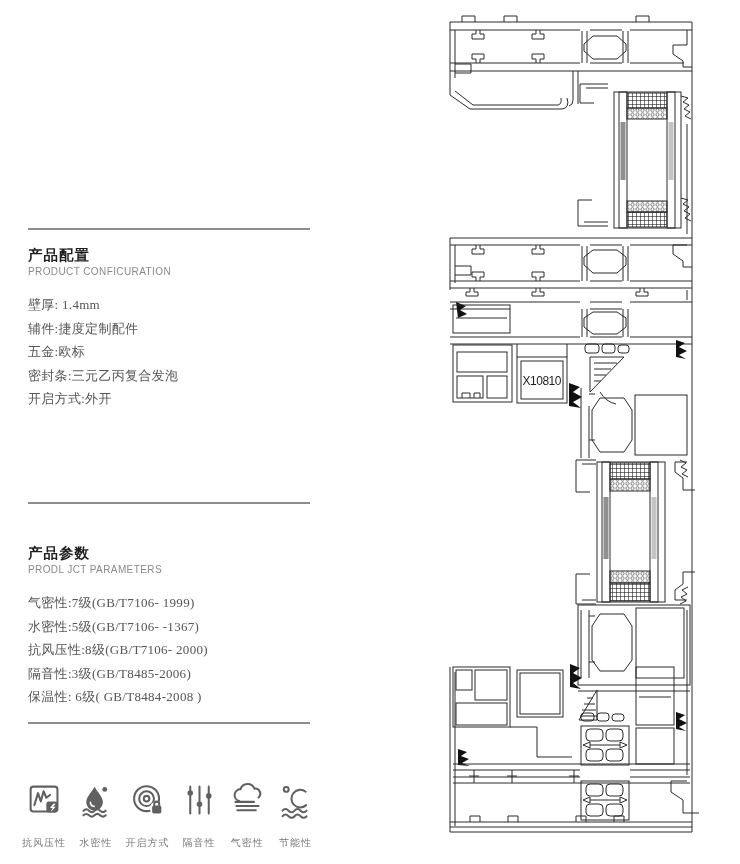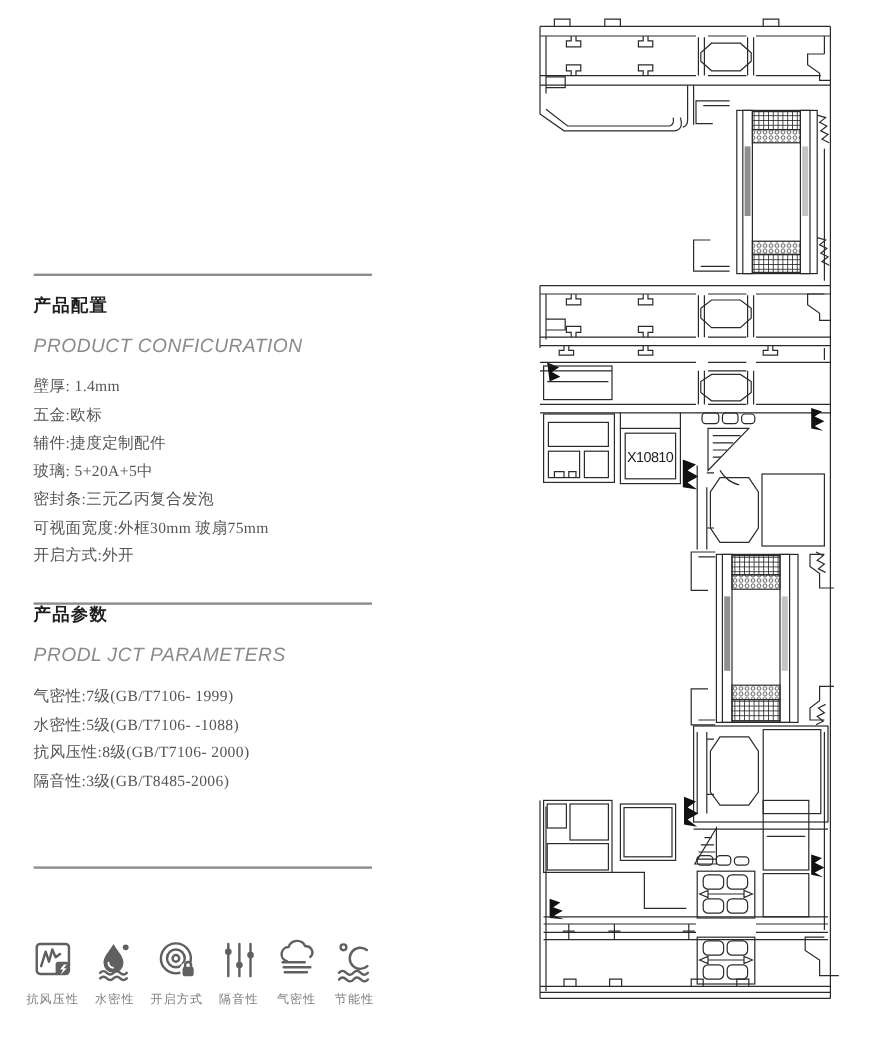--- a/index.html
+++ b/index.html
@@ -1,63 +1,62 @@
 <!DOCTYPE html>
 <html><head>
 <meta charset="utf-8">
 <style>
   html,body{margin:0;padding:0;}
   body{font-family:"Liberation Sans","DejaVu Sans",sans-serif;background:#fff;}
   .page{position:relative;width:740px;height:864px;background:#fff;overflow:hidden;padding-left:48px;}
   .divider{position:absolute;left:28px;width:282px;height:1.5px;background:#8d8d8d;}
   .sec{position:absolute;left:28px;width:360px;}
   .sec h2{margin:0;font-size:14.5px;font-weight:bold;color:#1e1e1e;letter-spacing:1px;line-height:18px;}
-  .sec .sub{font-size:16px;color:#8a8a8a;letter-spacing:.4px;line-height:13px;margin-top:18px;font-style:italic;}
+  .sec .sub{font-size:10px;color:#8a8a8a;letter-spacing:.4px;line-height:13px;margin-top:1px;}
   .lines{margin-top:15px;font-family:Liberation Serif, serif;}
   .line{font-size:13px;color:#555;line-height:23.5px;letter-spacing:.3px;white-space:nowrap;}
   .features{position:absolute;left:22px;top:782px;width:292px;display:flex;justify-content:space-between;}
   .feature{display:flex;flex-direction:column;align-items:center;color:#606060;}
   .feature svg{width:37px;height:37px;stroke:#606060;stroke-width:2.2;fill:none;stroke-linecap:round;stroke-linejoin:round;}
-  .feature .flabel{margin-top:7px;font-size:10px;color:#7a7a7a;letter-spacing:1px;white-space:nowrap;}
+  .feature .flabel{margin-top:17px;font-size:10px;color:#7a7a7a;letter-spacing:1px;white-space:nowrap;}
   .drawing{position:absolute;left:440px;top:0;width:300px;height:864px;}
   .drawing svg{display:block;}
   .cad{stroke:#2a2a2a;stroke-width:1;fill:none;}
   .cad text{stroke:none;fill:#1e1e1e;font-family:"Liberation Sans","DejaVu Sans",sans-serif;}
 </style>
 </head>
 <body>
 
 <div class="page">
 
   <div class="divider" style="top:228px"></div>
 
   <section class="sec" style="top:246px">
     <h2>产品配置</h2>
     <div class="sub">PRODUCT CONFICURATION</div>
     <div class="lines">
       <div class="line">壁厚: 1.4mm</div>
+      <div class="line">辅件:捷度定制配件</div>
       <div class="line">五金:欧标</div>
-      <div class="line">辅件:捷度定制配件</div>
-      <div class="line">玻璃: 5+20A+5中</div>
       <div class="line">密封条:三元乙丙复合发泡</div>
-      <div class="line">可视面宽度:外框30mm 玻扇75mm</div>
       <div class="line">开启方式:外开</div>
     </div>
   </section>
 
   <div class="divider" style="top:502px"></div>
 
-  <section class="sec" style="top:504px">
+  <section class="sec" style="top:544px">
     <h2>产品参数</h2>
     <div class="sub">PRODL JCT PARAMETERS</div>
     <div class="lines">
       <div class="line">气密性:7级(GB/T7106- 1999)</div>
-      <div class="line">水密性:5级(GB/T7106- -1088)</div>
+      <div class="line">水密性:5级(GB/T7106- -1367)</div>
       <div class="line">抗风压性:8级(GB/T7106- 2000)</div>
       <div class="line">隔音性:3级(GB/T8485-2006)</div>
+      <div class="line">保温性: 6级( GB/T8484-2008 )</div>
     </div>
   </section>
 
   <div class="divider" style="top:722px"></div>
 
   <div class="features">
     <div class="feature">
       <svg viewBox="0 0 40 40">
         <rect x="5" y="5" width="29" height="27" rx="3"></rect>
         <polyline points="9,25 13,12 16,21 19,10 22,17 26,14"></polyline>

